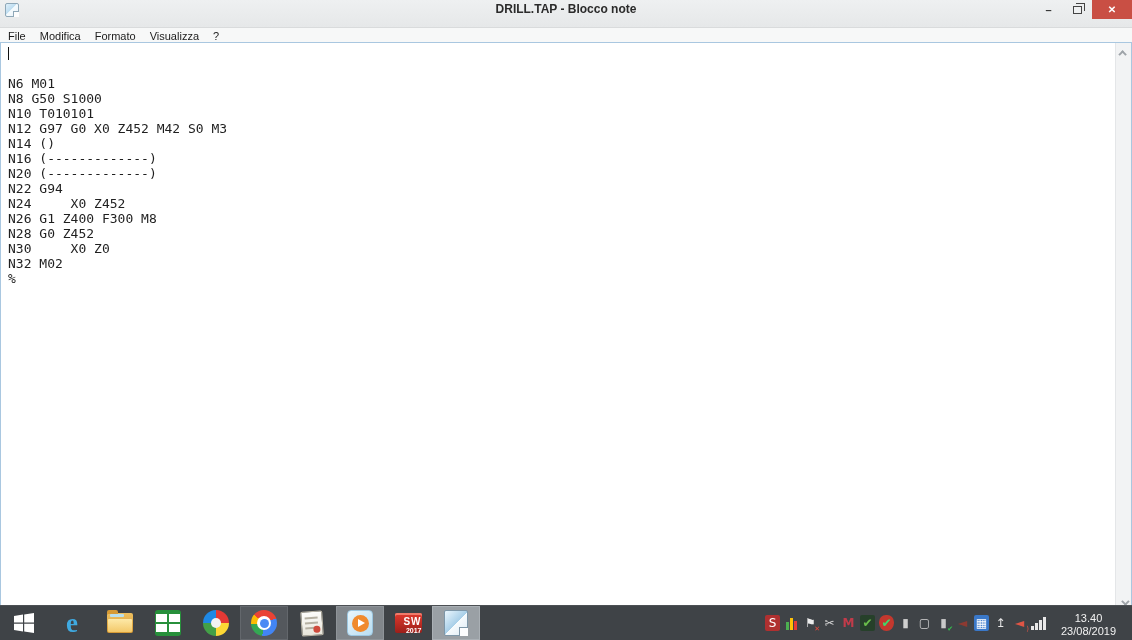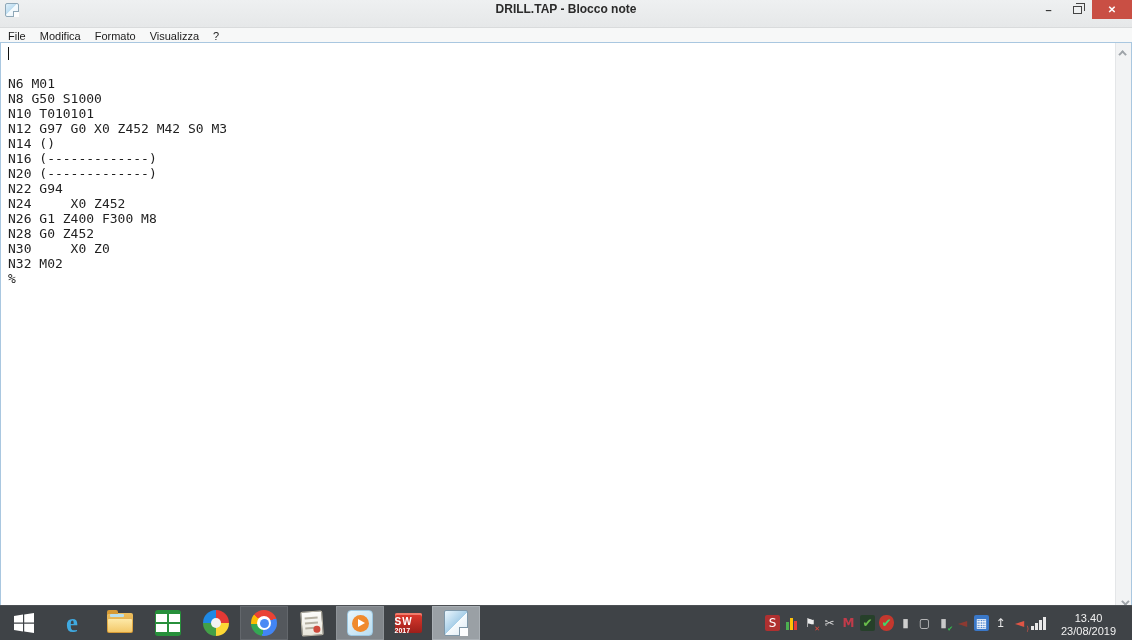--- a/index.html
+++ b/index.html
@@ -93,21 +93,21 @@
                   background:#cf4b3c; }
 
   .player { width:26px; height:26px; border-radius:4px; background:linear-gradient(135deg,#e8f5fc,#b8ddf2);
             border:1px solid #9cc6e0; display:flex; align-items:center; justify-content:center; }
   .player .disc { width:17px; height:17px; border-radius:50%; background:#f08a2d; display:flex;
                   align-items:center; justify-content:center; }
   .player .tri { width:0; height:0; border-left:7px solid #fff; border-top:4.5px solid transparent;
                  border-bottom:4.5px solid transparent; margin-left:2px; }
 
   .sw { width:27px; height:20px; background:linear-gradient(#e03a2e,#9c1f1a); border-radius:2px;
-        color:#fff; text-align:left; line-height:1; padding-top:4px;
+        color:#fff; text-align:right; line-height:1; padding-top:4px;
         font-weight:bold; box-shadow:inset 0 2px 0 #f07a6a; }
   .sw .sw1 { font-size:10px; letter-spacing:1px; }
   .sw .sw2 { font-size:7px; }
 
   .np-big { width:24px; height:26px; background:linear-gradient(135deg,#eaf6fd 0%,#a8cfe8 50%,#f7fbfd 51%,#dceaf4 100%);
             border:1px solid #7e97a8; border-radius:2px; position:relative; }
   .np-big::after { content:""; position:absolute; right:-1px; bottom:-1px; width:8px; height:8px;
                    background:#fcfdfe; border-left:1px solid #7e97a8; border-top:1px solid #7e97a8; }
 
   

